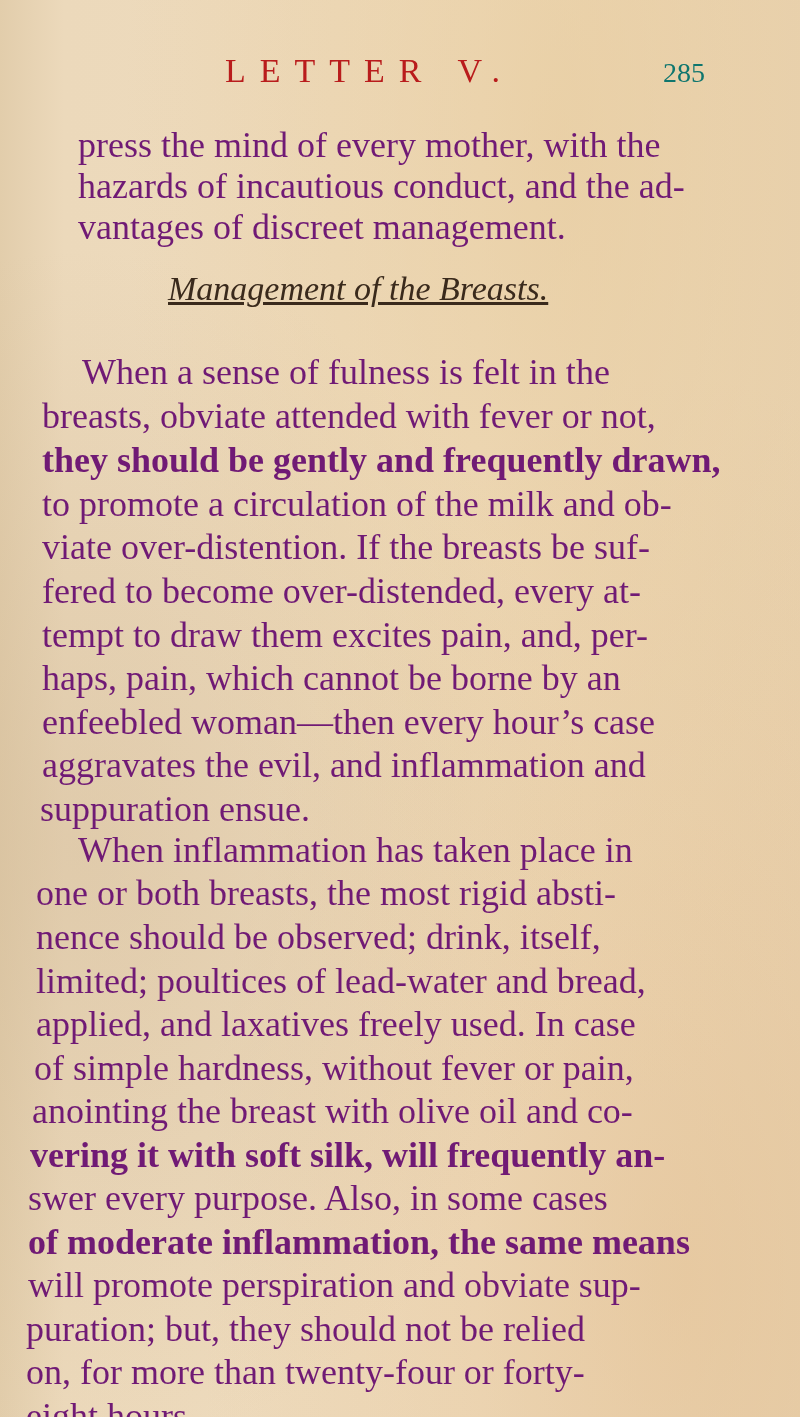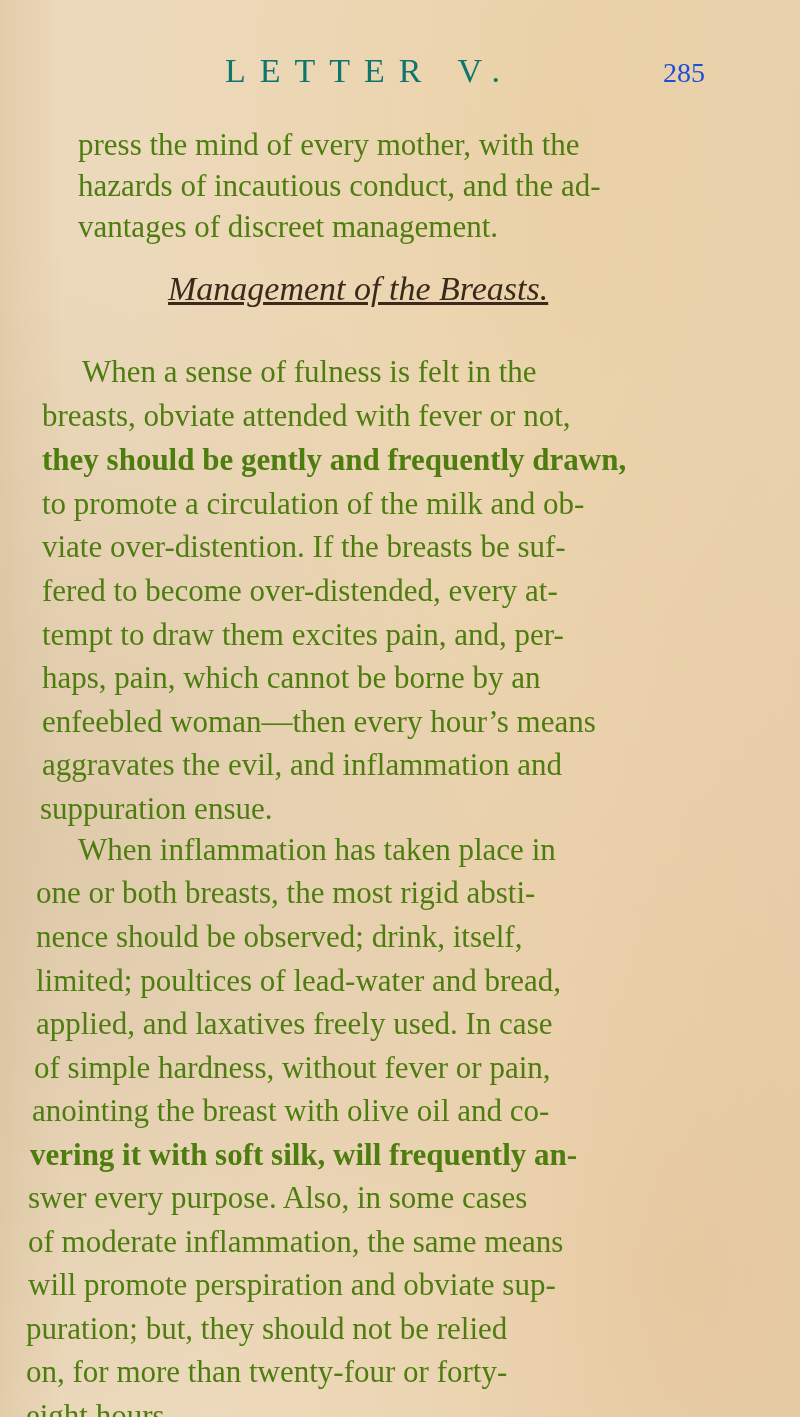--- a/index.html
+++ b/index.html
@@ -14,29 +14,29 @@
     font-family: "Liberation Serif", "DejaVu Serif", serif;
     color: #3a2a1c;
     position: relative;
   }
   .page { position: absolute; left: 0; top: 0; width: 800px; height: 1417px; }
   .running-head {
     position: absolute; top: 52px; left: 225px; width: 480px;
     display: flex; justify-content: space-between; align-items: baseline;
   }
   .head-title {
-    font-size: 34px; letter-spacing: 14px; color: #0f766e;
+    font-size: 34px; letter-spacing: 14px; color: #b91c1c;
   }
-  .page-number { font-size: 28px; color: #1d4ed8; }
+  .page-number { font-size: 28px; color: #0f766e; }
   .body-text {
     position: absolute; left: 0; top: 0; width: 800px;
   }
   .line {
     position: absolute; left: 0; white-space: nowrap;
-    font-size: 31px; line-height: 40px; color: #4d7c0f;
+    font-size: 36px; line-height: 40px; color: #701a75;
   }
   .heading {
     position: absolute; left: 168px; top: 270px;
     font-style: italic; font-size: 34px; color: #3a2a1c; white-space: nowrap; text-decoration: underline;
   }
 </style>
 </head>
 <body>
 
 <div class="page">
@@ -54,32 +54,32 @@
     <div class="heading">Management of the Breasts.</div>
 
     <div class="line" style="top:352px;left:82px;">When a sense of fulness is felt in the</div>
     <div class="line" style="top:396px;left:42px;">breasts, obviate attended with fever or not,</div>
     <div class="line" style="top:440px;left:42px;font-weight:bold;">they should be gently and frequently drawn,</div>
     <div class="line" style="top:484px;left:42px;text-align:right;">to promote a circulation of the milk and ob-</div>
     <div class="line" style="top:527px;left:42px;">viate over-distention.  If the breasts be suf-</div>
     <div class="line" style="top:571px;left:42px;">fered to become over-distended, every at-</div>
     <div class="line" style="top:615px;left:42px;">tempt to draw them excites pain, and, per-</div>
     <div class="line" style="top:658px;left:42px;">haps, pain, which cannot be borne by an</div>
-    <div class="line" style="top:702px;left:42px;">enfeebled woman—then every hour’s means</div>
+    <div class="line" style="top:702px;left:42px;">enfeebled woman—then every hour’s case</div>
     <div class="line" style="top:745px;left:42px;">aggravates the evil, and inflammation and</div>
     <div class="line" style="top:789px;left:32px;margin-left:8px;">suppuration ensue.</div>
 
     <div class="line" style="top:830px;left:78px;">When inflammation has taken place in</div>
     <div class="line" style="top:873px;left:36px;">one or both breasts, the most rigid absti-</div>
     <div class="line" style="top:917px;left:36px;">nence should be observed; drink, itself,</div>
     <div class="line" style="top:961px;left:36px;">limited; poultices of lead-water and bread,</div>
     <div class="line" style="top:1004px;left:36px;">applied, and laxatives freely used.  In case</div>
     <div class="line" style="top:1048px;left:34px;">of simple hardness, without fever or pain,</div>
     <div class="line" style="top:1091px;left:32px;">anointing the breast with olive oil and co-</div>
     <div class="line" style="top:1135px;left:30px;font-weight:bold;">vering it with soft silk, will frequently an-</div>
     <div class="line" style="top:1178px;left:28px;">swer every purpose.  Also, in some cases</div>
-    <div class="line" style="top:1222px;left:28px;">of moderate inflammation, the same means</div>
+    <div class="line" style="top:1222px;left:28px;font-weight:bold;">of moderate inflammation, the same means</div>
     <div class="line" style="top:1265px;left:28px;">will promote perspiration and obviate sup-</div>
     <div class="line" style="top:1309px;left:26px;">puration; but, they should not be relied</div>
     <div class="line" style="top:1352px;left:26px;">on, for more than twenty-four or forty-</div>
     <div class="line" style="top:1396px;left:26px;">eight hours.</div>
   </div>
 </div>
 
 </body></html>

